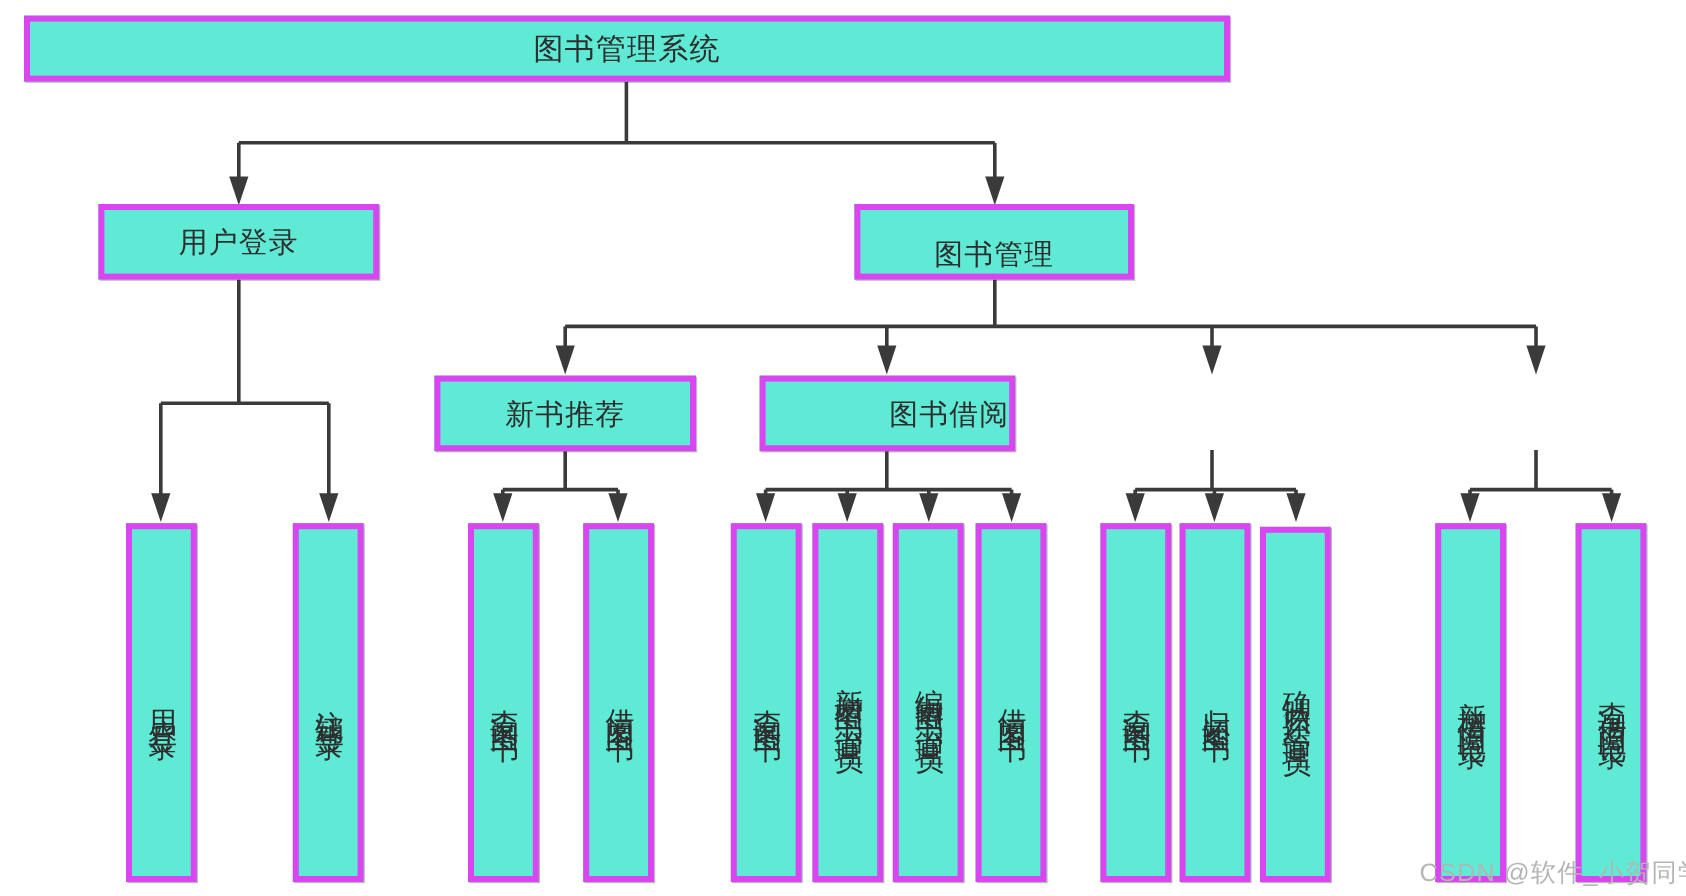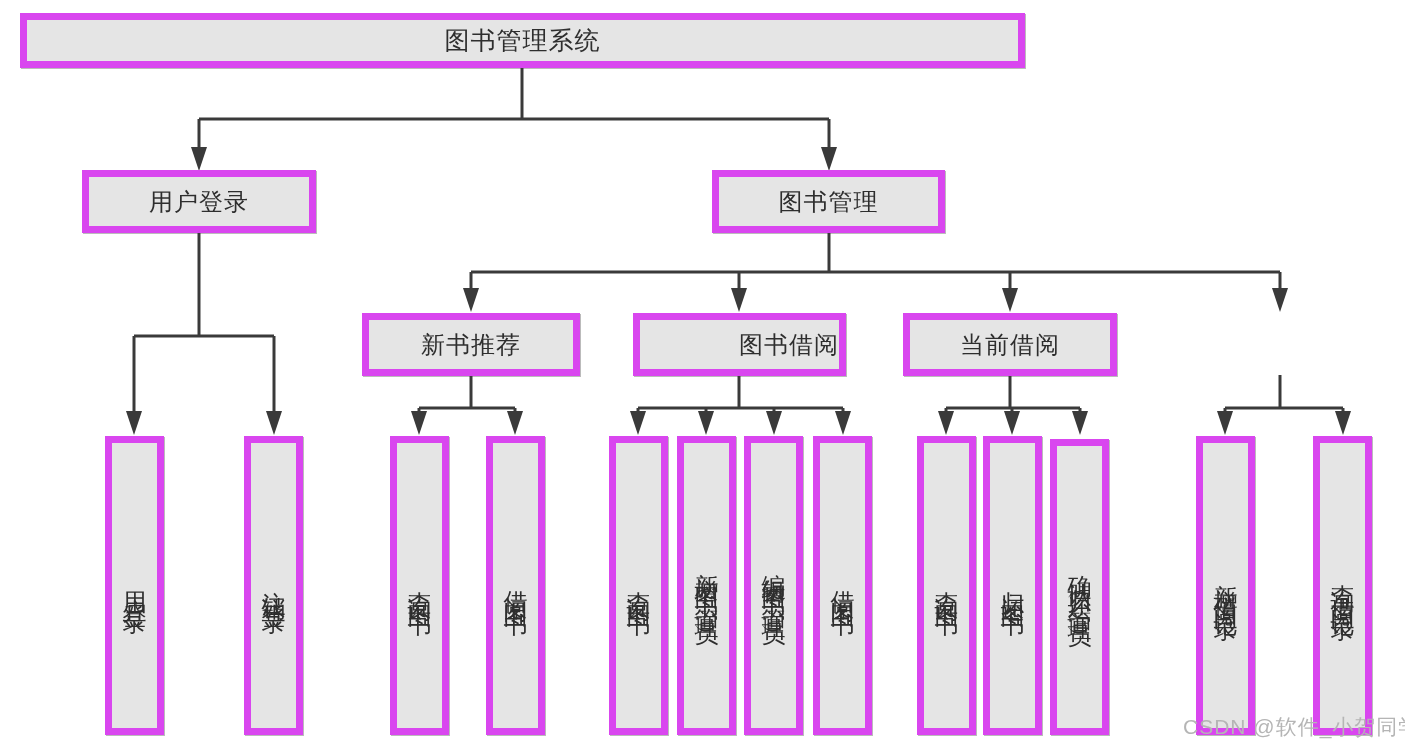--- a/index.html
+++ b/index.html
@@ -12,22 +12,22 @@
     overflow: hidden;
   }
   #connectors {
     position: absolute;
     left: 0; top: 0;
     width: 1405px; height: 747px;
   }
   .box {
     position: absolute;
     box-sizing: border-box;
-    border: 7px solid #d946ef;
-    background: #e5e5e5;
+    border: 5px solid #d946ef;
+    background: #5eead4;
     display: flex;
     align-items: center;
     justify-content: center;
     font-size: 24px;
     color: #2e2e2e;
     letter-spacing: 1px;
     box-shadow: 1px 1px 0 rgba(60,60,60,0.35);
   }
   .box.root { font-size: 25px; }
   .vbox .vtext {
@@ -121,32 +121,29 @@
     </g>
   </svg>
 
   <div class="box root" style="left:20px; top:13px; width:1005px; height:55px;">
     <span>图书管理系统</span>
   </div>
 
   <div class="box" style="left:82px; top:170px; width:234px; height:63px;">
     <span>用户登录</span>
   </div>
-  <div class="box" style="left:712px; top:170px; width:233px; height:63px;">
+  <div class="box" style="left:712px; top:170px; width:233px; height:63px;align-items:flex-end;">
     <span>图书管理</span>
   </div>
 
   <div class="box" style="left:362px; top:313px; width:218px; height:63px;text-align:center;">
     <span>新书推荐</span>
   </div>
   <div class="box" style="left:633px; top:313px; width:213px; height:63px;justify-content:flex-end;">
     <span>图书借阅</span>
-  </div>
-  <div class="box" style="left:903px; top:313px; width:214px; height:63px;">
-    <span>当前借阅</span>
   </div>
 
   <div class="box vbox" style="left:105px; top:436px; width:59px; height:299px;">
     <span class="vtext">用户登录</span>
   </div>
   <div class="box vbox" style="left:244px; top:436px; width:59px; height:299px;">
     <span class="vtext">注销登录</span>
   </div>
 
   <div class="box vbox" style="left:390px; top:436px; width:59px; height:299px;">

